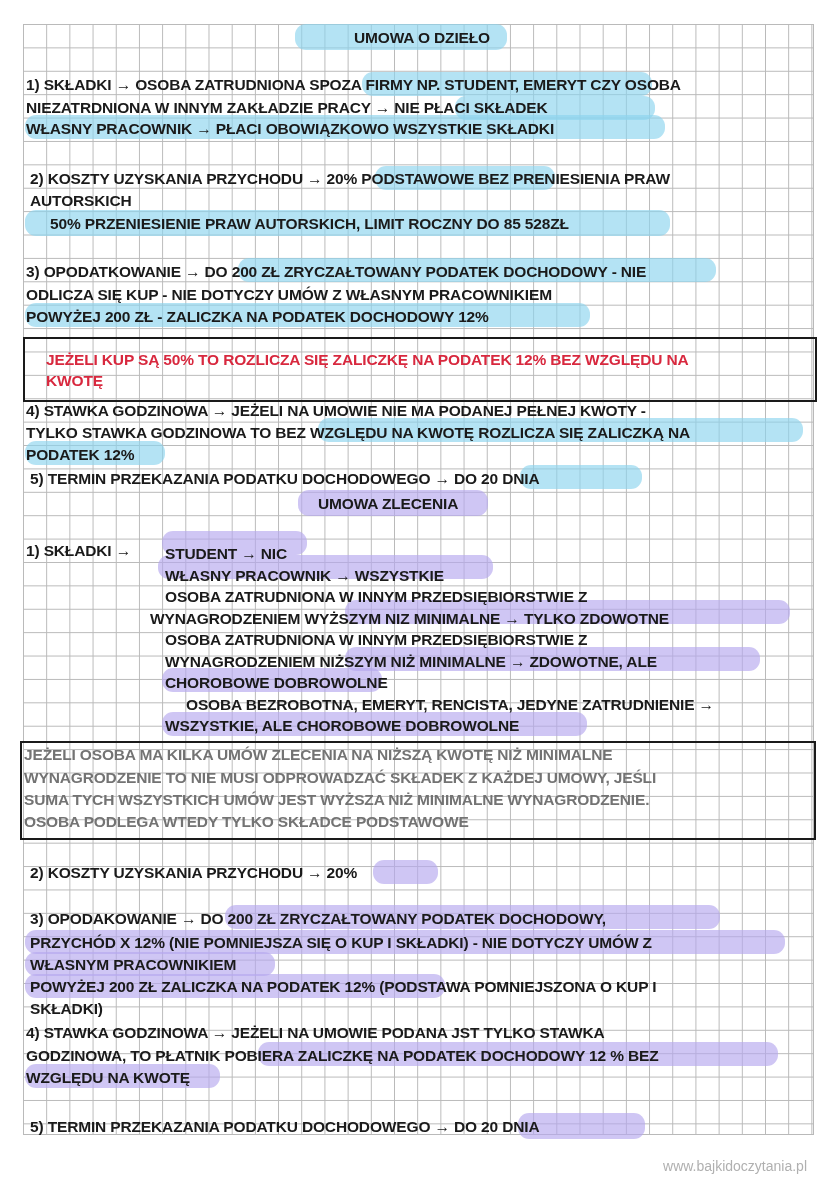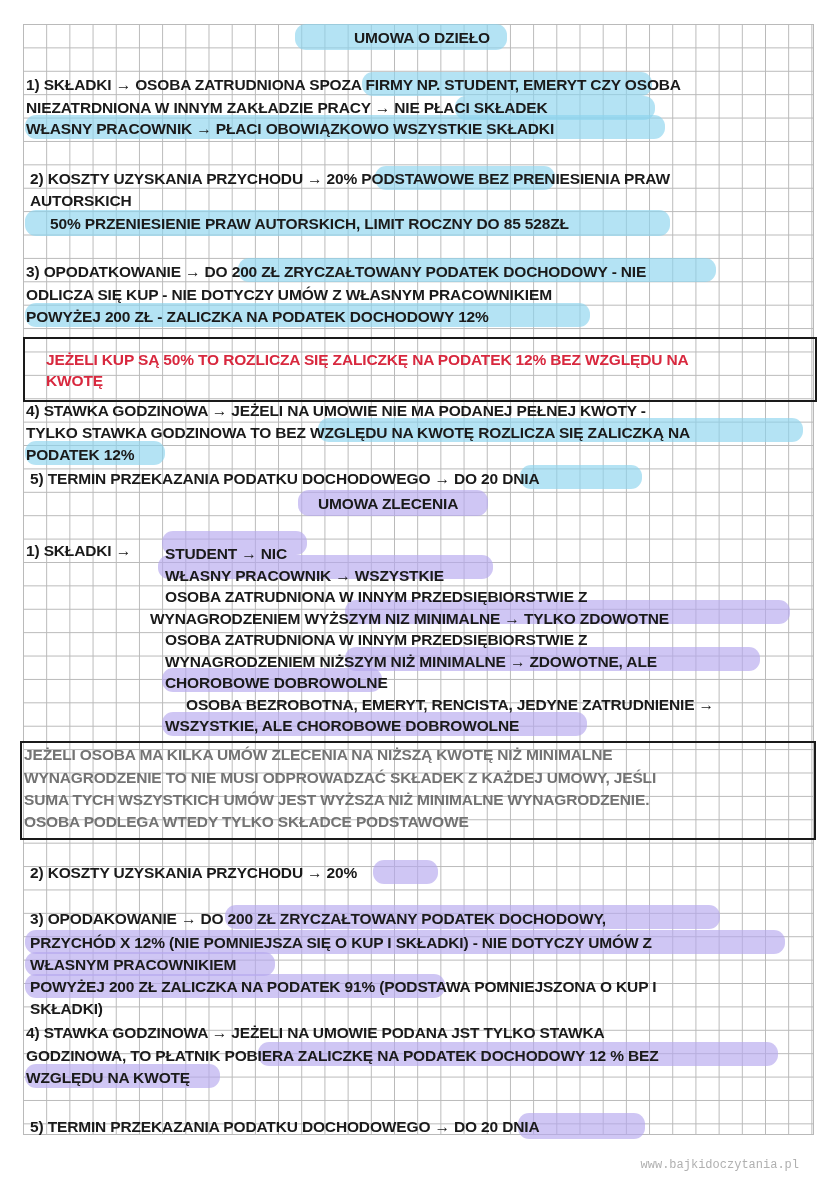--- a/index.html
+++ b/index.html
@@ -23,22 +23,22 @@
   }
   .hl { position:absolute; border-radius:11px; }
   .hl.blue { background:rgba(140,212,238,0.65); }
   .hl.purple { background:rgba(182,168,238,0.65); }
   .box {
     position:absolute; border:2px solid #1a1a1a; background:transparent;
   }
   .red { color:#d8283e;padding-left:20px; }
   .red2 { color:#737373; }
   .watermark {
-    position:absolute; right:29px; top:1158px; font-family:Liberation Mono, monospace;
-    font-size:12px; color:#b0b0b0;
+    position:absolute; right:21px; top:1158px; font-family:Liberation Sans, sans-serif;
+    font-size:14px; color:#b0b0b0;
   }
 </style>
 </head>
 <body>
 
 <div class="grid"></div>
 
 <div class="hl blue" style="left:295px;top:24px;width:212px;height:26px;"></div>
 <div class="hl blue" style="left:362px;top:72px;width:290px;height:24px;"></div>
 <div class="hl blue" style="left:455px;top:96px;width:200px;height:24px;"></div>
@@ -100,20 +100,20 @@
 
 <div class="line red2" style="left:24px;top:745px;">JEŻELI OSOBA MA KILKA UMÓW ZLECENIA NA NIŻSZĄ KWOTĘ NIŻ MINIMALNE</div>
 <div class="line red2" style="left:24px;top:768px;">WYNAGRODZENIE TO NIE MUSI ODPROWADZAĆ SKŁADEK Z KAŻDEJ UMOWY, JEŚLI</div>
 <div class="line red2" style="left:24px;top:790px;">SUMA TYCH WSZYSTKICH UMÓW JEST WYŻSZA NIŻ MINIMALNE WYNAGRODZENIE.</div>
 <div class="line red2" style="left:24px;top:812px;">OSOBA PODLEGA WTEDY TYLKO SKŁADCE PODSTAWOWE</div>
 
 <div class="line" style="left:30px;top:863px;">2) KOSZTY UZYSKANIA PRZYCHODU → 20%</div>
 <div class="line" style="left:30px;top:909px;">3) OPODAKOWANIE → DO 200 ZŁ ZRYCZAŁTOWANY PODATEK DOCHODOWY,</div>
 <div class="line" style="left:30px;top:933px;">PRZYCHÓD X 12% (NIE POMNIEJSZA SIĘ O KUP I SKŁADKI) - NIE DOTYCZY UMÓW Z</div>
 <div class="line" style="left:30px;top:955px;">WŁASNYM PRACOWNIKIEM</div>
-<div class="line" style="left:30px;top:977px;">POWYŻEJ 200 ZŁ ZALICZKA NA PODATEK 91% (PODSTAWA POMNIEJSZONA O KUP I</div>
+<div class="line" style="left:30px;top:977px;">POWYŻEJ 200 ZŁ ZALICZKA NA PODATEK 12% (PODSTAWA POMNIEJSZONA O KUP I</div>
 <div class="line" style="left:30px;top:999px;">SKŁADKI)</div>
 <div class="line" style="left:26px;top:1023px;">4) STAWKA GODZINOWA → JEŻELI NA UMOWIE PODANA JST TYLKO STAWKA</div>
 <div class="line" style="left:26px;top:1046px;">GODZINOWA, TO PŁATNIK POBIERA ZALICZKĘ NA PODATEK DOCHODOWY 12 % BEZ</div>
 <div class="line" style="left:26px;top:1068px;">WZGLĘDU NA KWOTĘ</div>
 <div class="line" style="left:30px;top:1117px;">5) TERMIN PRZEKAZANIA PODATKU DOCHODOWEGO → DO 20 DNIA</div>
 
 <div class="watermark">www.bajkidoczytania.pl</div>
 
 </body></html>

